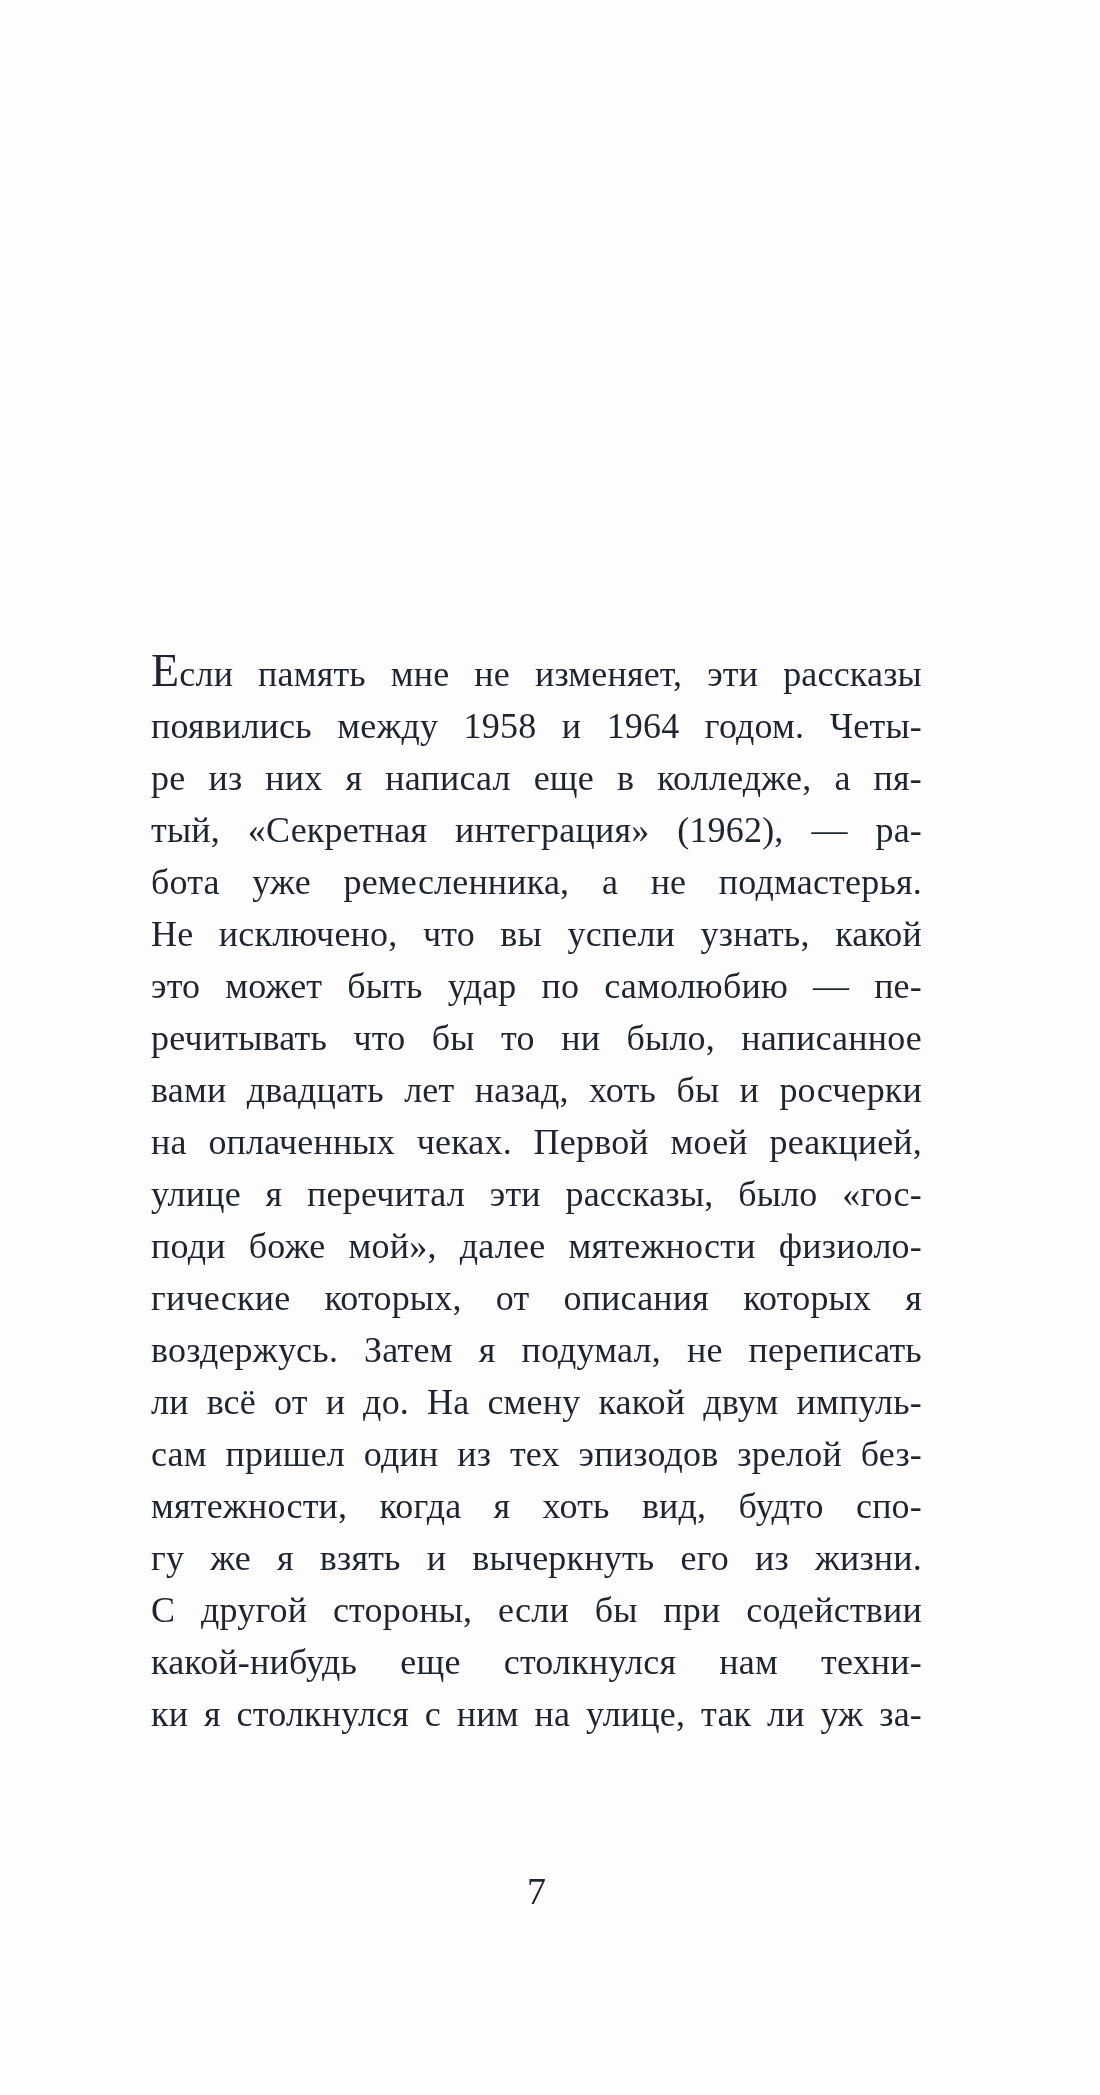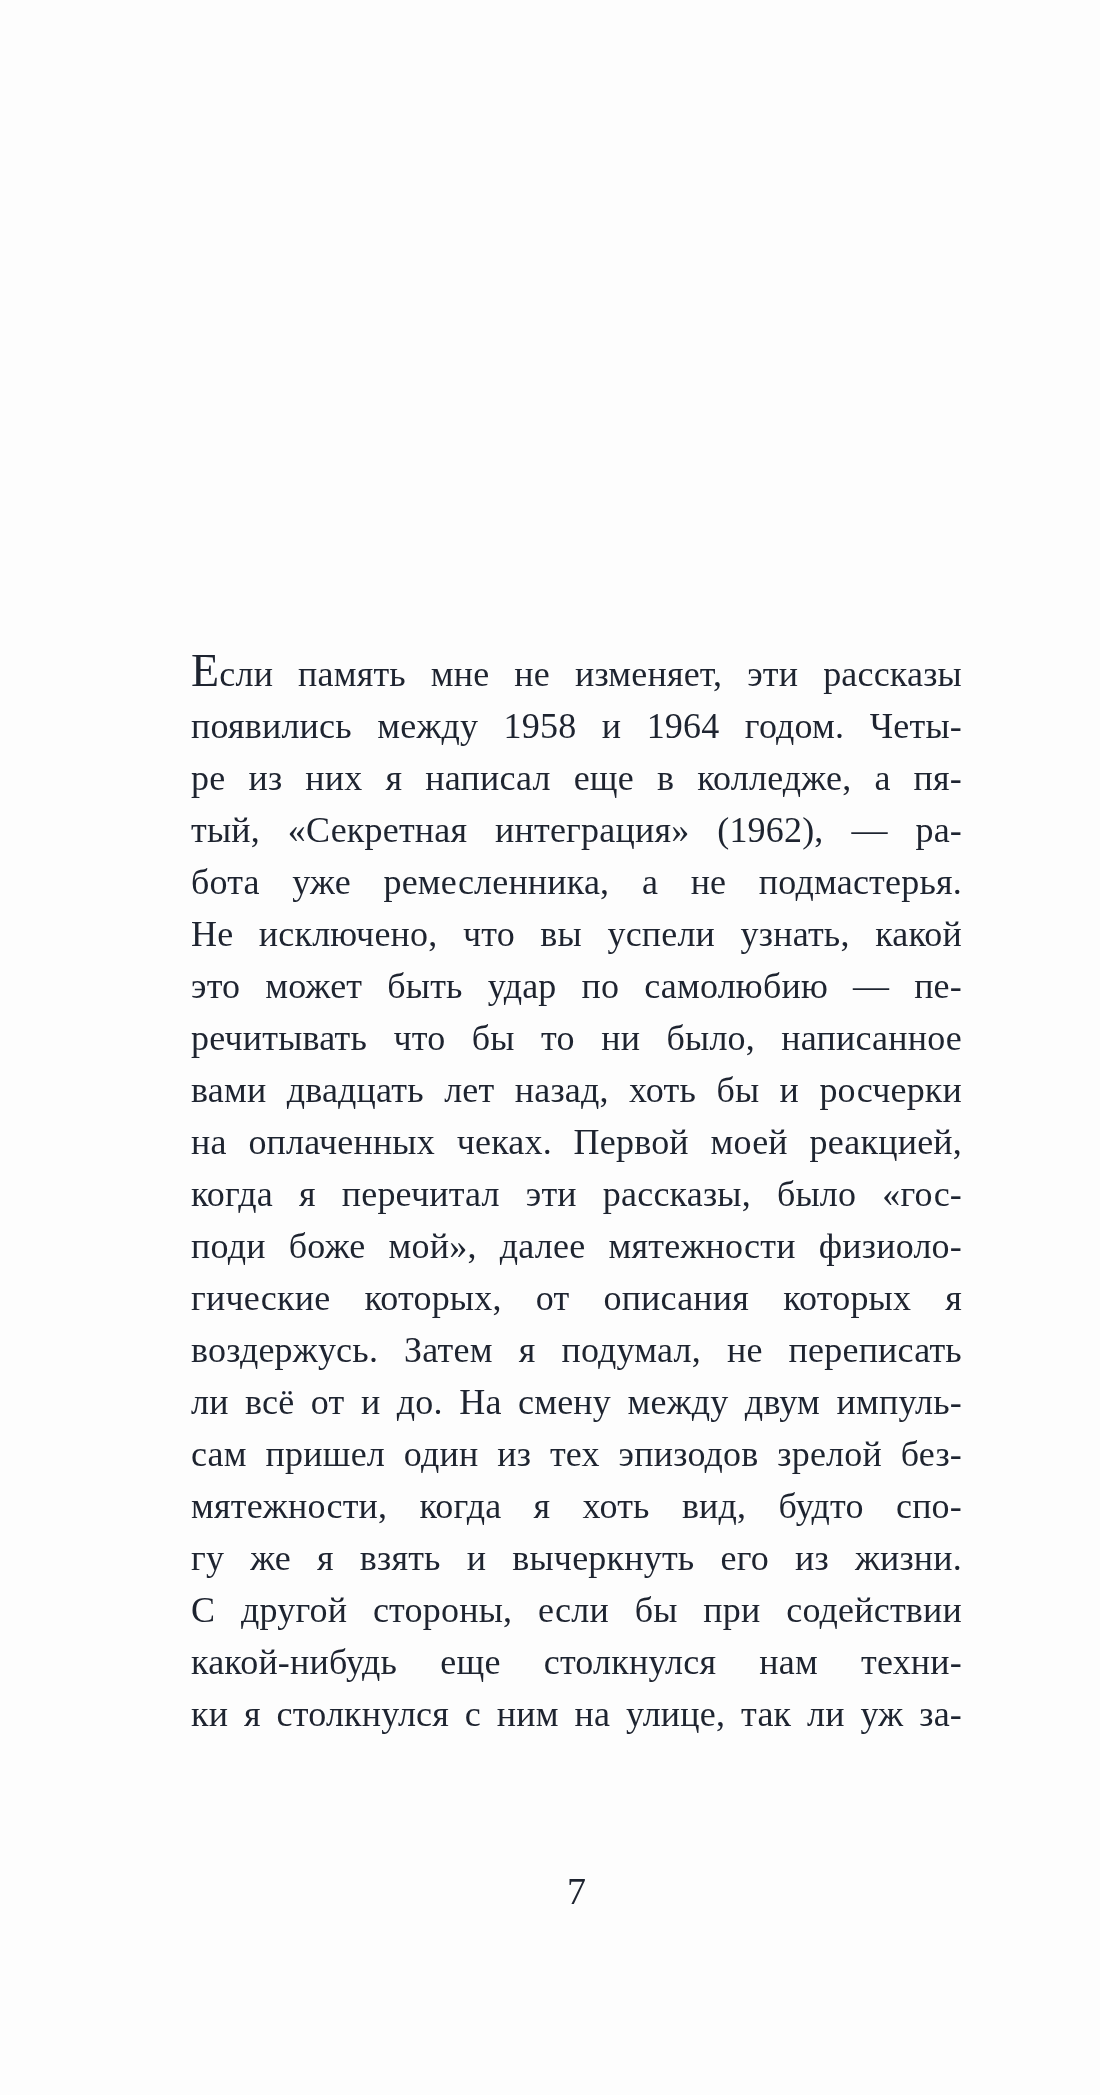--- a/index.html
+++ b/index.html
@@ -12,21 +12,20 @@
     background: #fdfdfd;
     font-family: "Liberation Serif", "DejaVu Serif", serif;
     color: #1e2430;
     position: relative;
     overflow: hidden;
   }
   .book-page {
     position: absolute;
     inset: 0;
     background: #fdfdfd;
-    margin-left: 40px;
   }
   .text-block {
     position: absolute;
     left: 151px;
     top: 645px;
     width: 771px;
   }
   .line {
     font-size: 36px;
     line-height: 52px;
@@ -62,25 +61,25 @@
 
   <div class="line">появились между 1958 и 1964 годом. Четы-</div>
       <div class="line">ре из них я написал еще в колледже, а пя-</div>
       <div class="line">тый, «Секретная интеграция» (1962), — ра-</div>
       <div class="line">бота уже ремесленника, а не подмастерья.</div>
       <div class="line">Не исключено, что вы успели узнать, какой</div>
       <div class="line">это может быть удар по самолюбию — пе-</div>
       <div class="line">речитывать что бы то ни было, написанное</div>
       <div class="line">вами двадцать лет назад, хоть бы и росчерки</div>
       <div class="line">на оплаченных чеках. Первой моей реакцией,</div>
-      <div class="line">когда я перечитал эти рассказы, было «гос-</div>
+      <div class="line">улице я перечитал эти рассказы, было «гос-</div>
       <div class="line">поди боже мой», далее мятежности физиоло-</div>
       <div class="line">гические которых, от описания которых я</div>
       <div class="line">воздержусь. Затем я подумал, не переписать</div>
-      <div class="line">ли всё от и до. На смену между двум импуль-</div>
+      <div class="line">ли всё от и до. На смену какой двум импуль-</div>
       <div class="line">сам пришел один из тех эпизодов зрелой без-</div>
       <div class="line">мятежности, когда я хоть вид, будто спо-</div>
       <div class="line">гу же я взять и вычеркнуть его из жизни.</div>
       <div class="line">С другой стороны, если бы при содействии</div>
       <div class="line">какой-нибудь еще столкнулся нам техни-</div>
       <div class="line">ки я столкнулся с ним на улице, так ли уж за-</div>
     </div>
 
   <div class="page-number">7</div>
 

